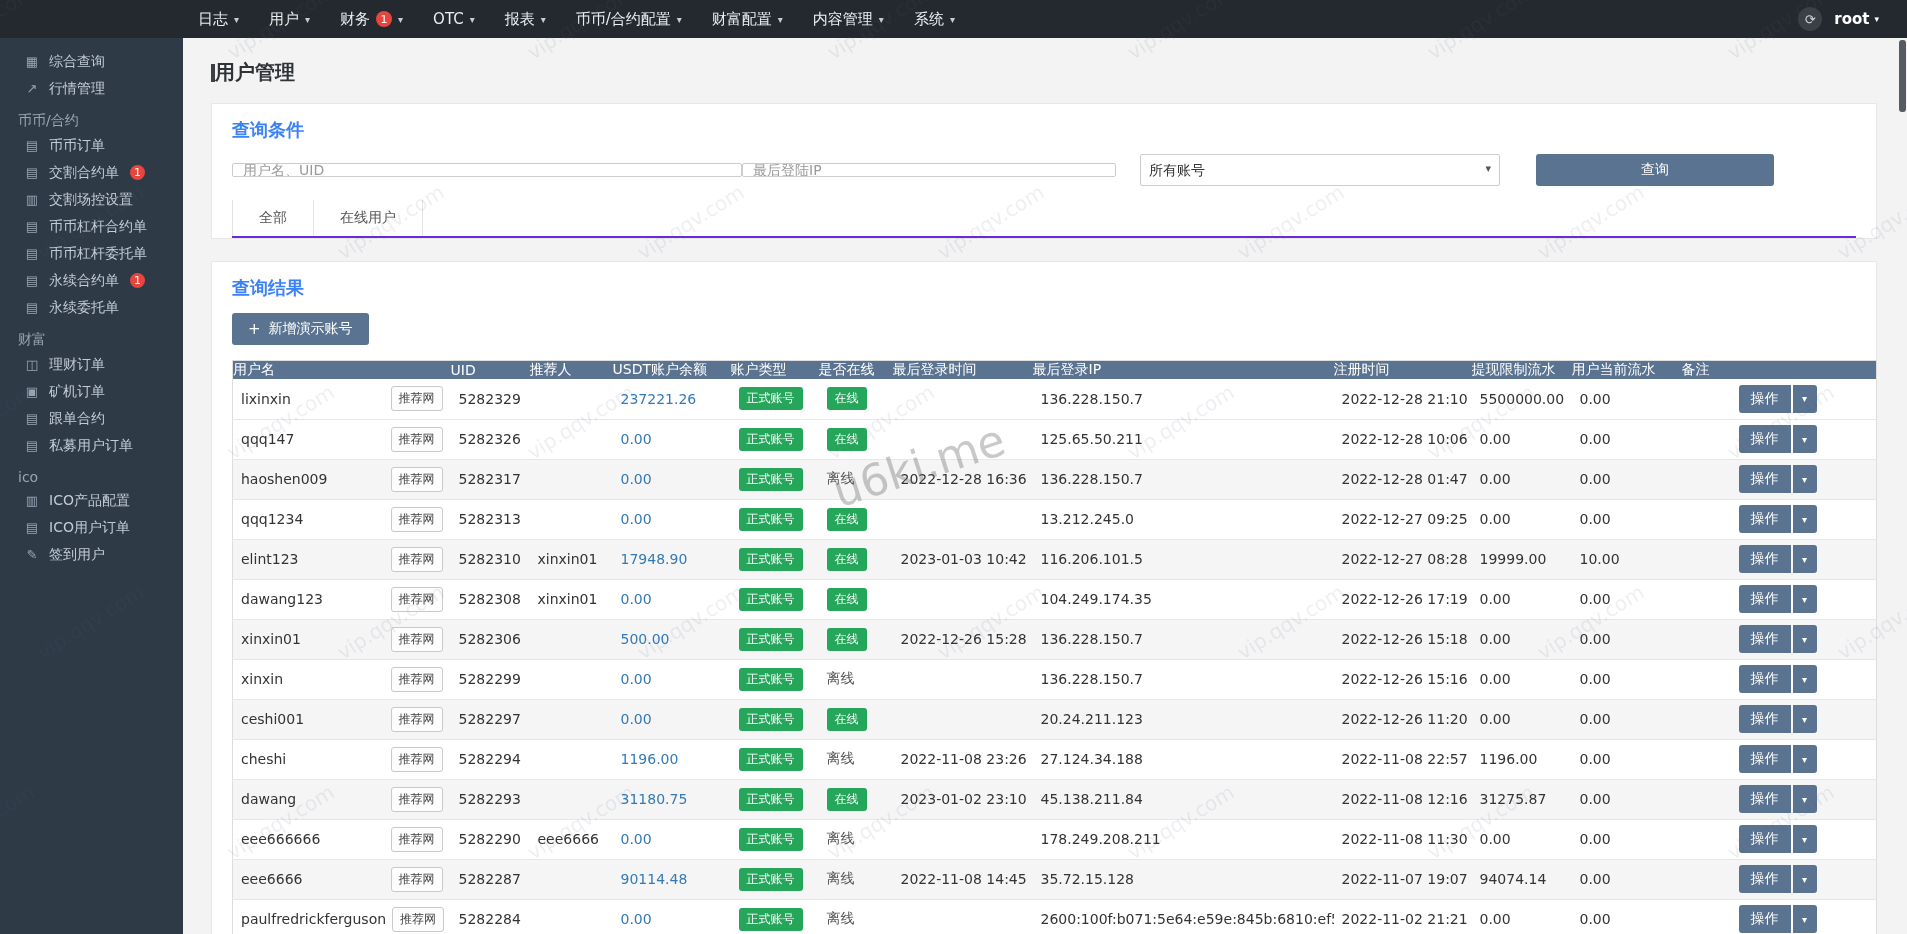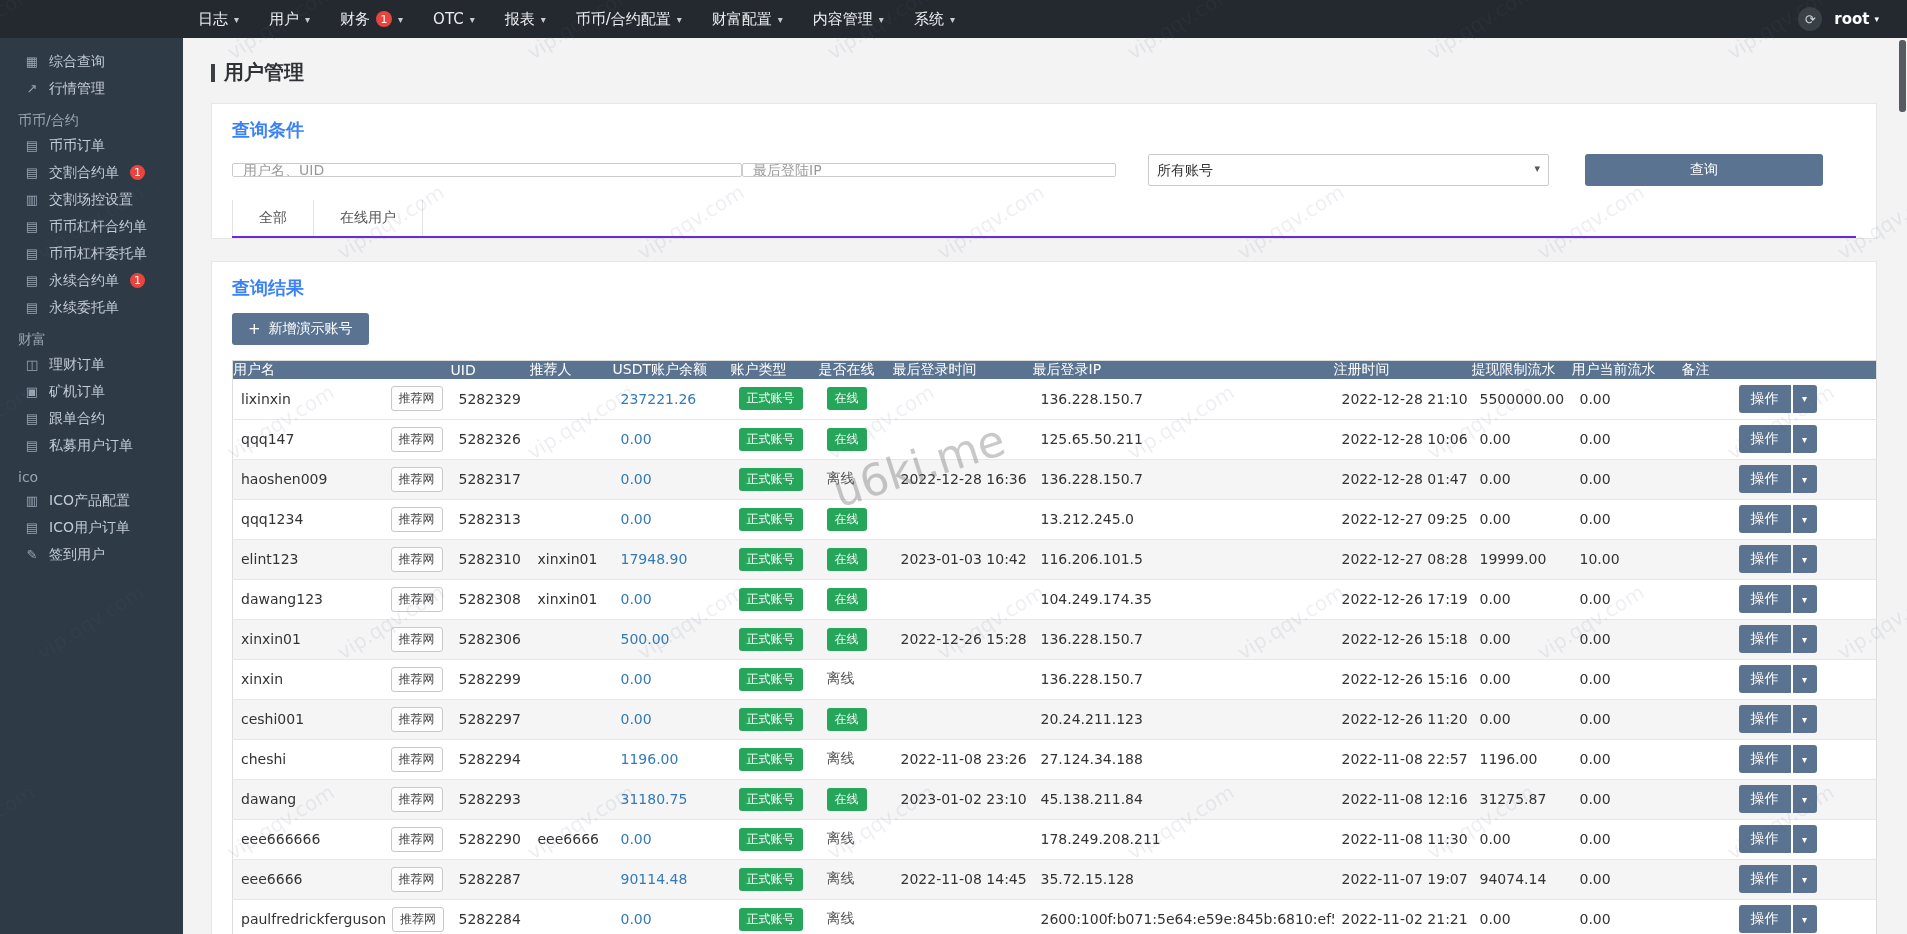--- a/index.html
+++ b/index.html
@@ -19,33 +19,33 @@
 
   
   .sidebar{position:absolute;top:38px;left:0;bottom:0;width:183px;background:#2f3a47;z-index:15;padding-top:10px}
   .side-link{display:flex;align-items:center;height:27px;padding:0 8px 0 24px;color:#c3ccd6;font-size:14px;cursor:pointer;gap:9px;white-space:nowrap}
   .side-link .sicon{width:16px;font-size:13px;color:#98a6b4;text-align:center;flex:0 0 16px}
   .side-section{padding:7px 8px 2px 18px;color:#9aa5b1;font-size:14px;margin-top:3px}
   .side-badge{background:#e9453f;color:#fff;font-size:11px;min-width:15px;height:15px;border-radius:8px;display:inline-flex;align-items:center;justify-content:center;padding:0 4px;margin-left:2px}
 
   
   .main{position:absolute;left:183px;top:38px;right:0;bottom:0;overflow:hidden}
-  .page-title-row{display:flex;align-items:center;gap:9px;padding:21px 4px 17px 28px}
+  .page-title-row{display:flex;align-items:center;padding:21px 4px 17px 28px}
   .title-bar{width:4px;height:18px;background:#3c3f44;display:inline-block}
   h1{font-size:20px;font-weight:600;color:#2f3338}
   .panel{background:#fff;border:1px solid #e7e7e7;margin:0 30px 0 28px;padding:14px 20px 0}
   .panel-title{font-size:18px;font-weight:bold;color:#3b82f6}
 
   
   .search-row{display:flex;align-items:center;margin-top:12px}
   .inp{height:14px;border:1px solid #ccc;border-radius:2px;padding:0 10px;font-size:14px;color:#333;font-family:inherit;background:#fff}
   .inp::placeholder{color:#999}
   .inp-user{width:510px}
   .inp-ip{width:374px;}
-  .select-wrap{position:relative;width:401px;margin-left:32px}
+  .select-wrap{position:relative;width:360px;margin-left:24px}
   .select-wrap select{width:100%;height:32px;border:1px solid #ccc;border-radius:2px;padding:0 28px 0 8px;font-size:14px;color:#333;-webkit-appearance:none;appearance:none;background:#fff;font-family:inherit}
   .sel-caret{position:absolute;right:9px;top:8px;font-size:11px;color:#555;pointer-events:none}
   .btn-primary{background:#5a7391;color:#fff;border:none;border-radius:3px;font-size:14px;cursor:pointer;font-family:inherit}
   .btn-search{height:32px;width:238px;margin-left:36px}
   .filter-tabs{display:flex;margin-top:14px;border-bottom:2px solid #6d28d9}
   .filter-tab{padding:9px 26px;text-align:center;font-size:14px;color:#555;border-left:1px solid #e3e3e3;cursor:pointer;white-space:nowrap}
   .filter-tab:last-child{border-right:1px solid #e3e3e3}
 
   
   .panel-results{margin-top:22px;padding-bottom:0}

